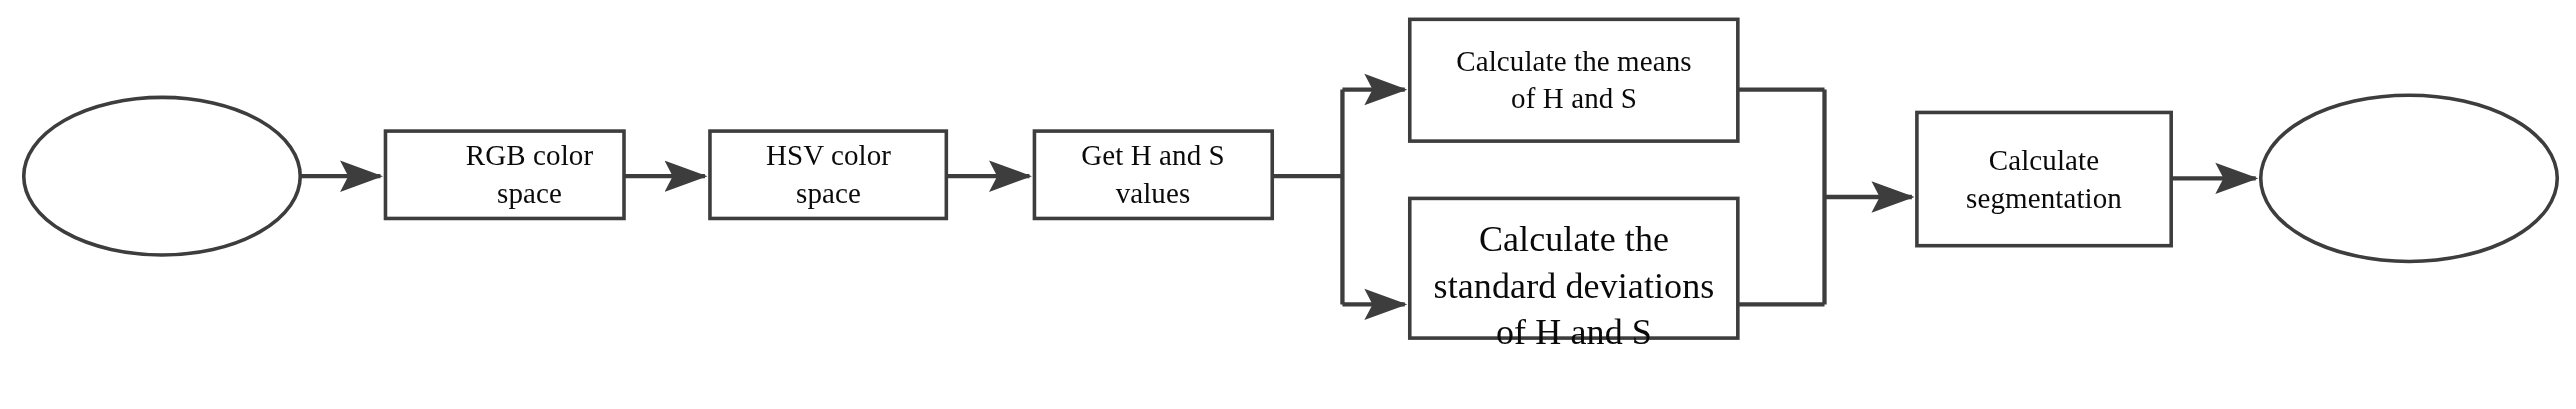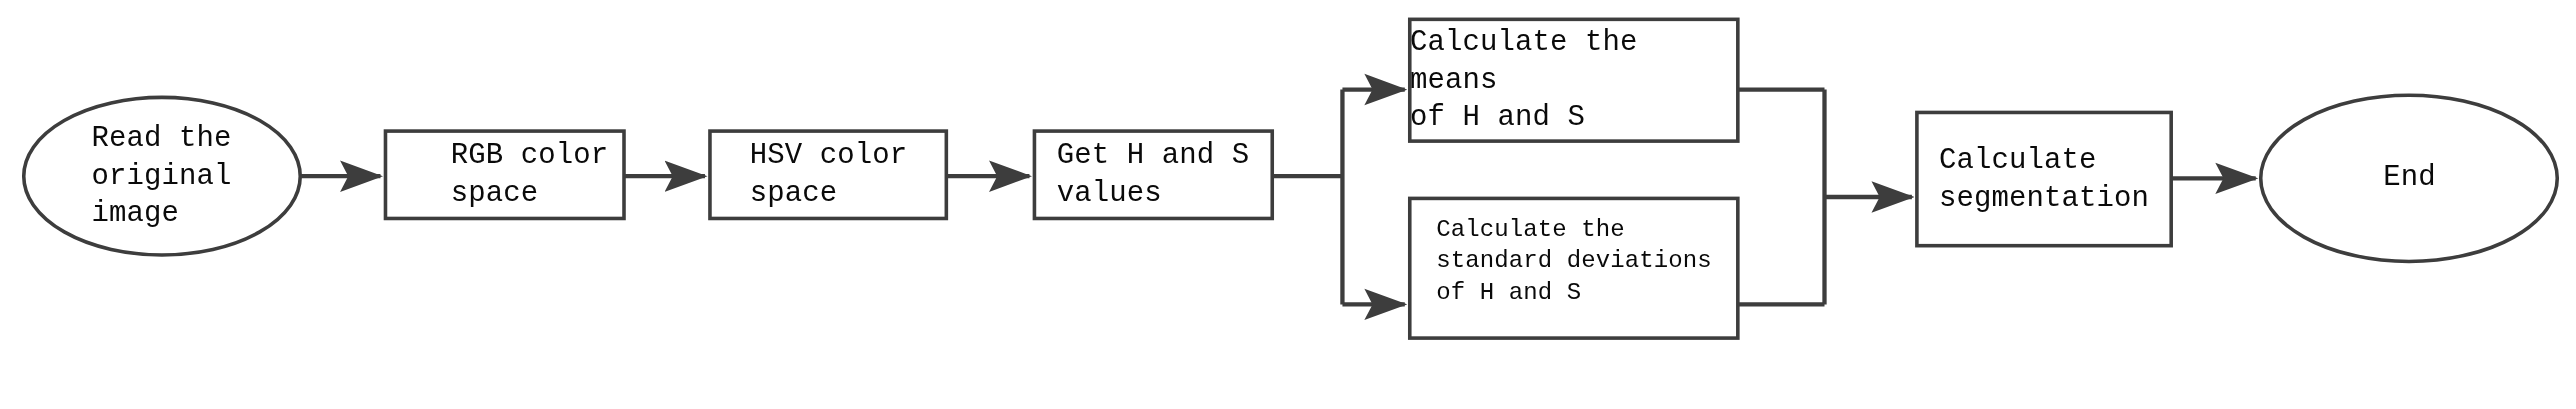--- a/index.html
+++ b/index.html
@@ -22,22 +22,23 @@
     top: 0;
     left: 0;
     width: 2576px;
     height: 409px;
   }
   .node-label {
     position: absolute;
     display: flex;
     align-items: center;
     justify-content: center;
+    text-align: center;
     color: #0a0a0a;
-    font-family: Liberation Mono, monospace;
+    font-family: Liberation Serif, serif;
     font-size: 29px;
     line-height: 1.30;
     letter-spacing: 0.1px;
     pointer-events: none;
     white-space: pre-line;
   }
 </style>
 </head>
 <body>
 
@@ -84,39 +85,35 @@
 
     <path d="M2425,425 L2546,425" fill="none" stroke="#3d3d3d" stroke-width="6"></path>
 
     <path d="M2546,125 L2546,425" fill="none" stroke="#3d3d3d" stroke-width="6"></path>
 
     <path d="M2546,275 L2668,275" fill="none" stroke="#3d3d3d" stroke-width="6" marker-end="url(#arrowhead)"></path>
 
     <line x1="3030" y1="249" x2="3148" y2="249" stroke="#3d3d3d" stroke-width="6" marker-end="url(#arrowhead)"></line>
   </svg>
 
-  <div class="node-label" style="left:21.5px; top:97px; width:280px; height:159px; font-size:29px;">Read the
-original
-image</div>
 
   <div class="node-label" style="left:385px; top:131px; width:289px; height:87px; font-size:29px;">RGB color
 space</div>
 
   <div class="node-label" style="left:710px; top:131px; width:237px; height:87px; font-size:29px;">HSV color
 space</div>
 
   <div class="node-label" style="left:1034px; top:131px; width:238px; height:87px; font-size:29px;">Get H and S
 values</div>
 
   <div class="node-label" style="left:1410px; top:19.4px; width:328px; height:122px; font-size:29px;">Calculate the means
 of H and S</div>
 
-  <div class="node-label" style="left:1410px; top:191px; width:328px; height:140px; font-size:24px;">Calculate the
+  <div class="node-label" style="left:1410px; top:216px; width:328px; height:140px; font-size:36px;">Calculate the
 standard deviations
 of H and S</div>
 
   <div class="node-label" style="left:1917px; top:113px; width:254px; height:133px; font-size:29px;">Calculate
 segmentation</div>
 
-  <div class="node-label" style="left:2261px; top:95px; width:297px; height:166px; font-size:29px;">End</div>
 
 </div>
 
 
 </body></html>

